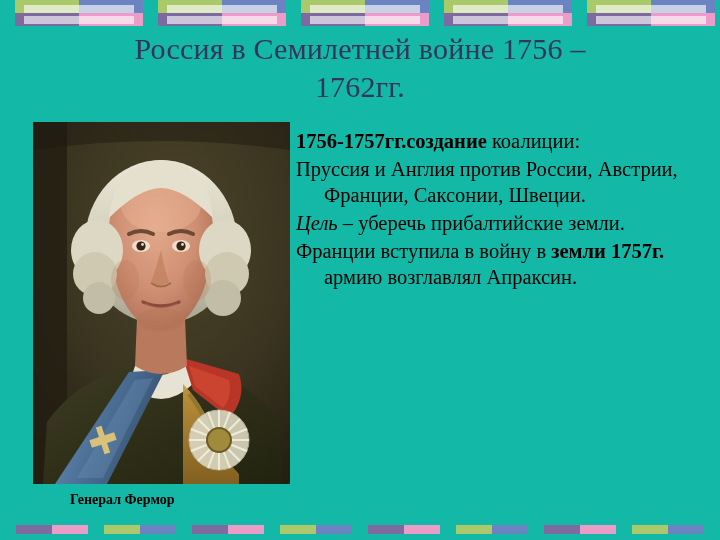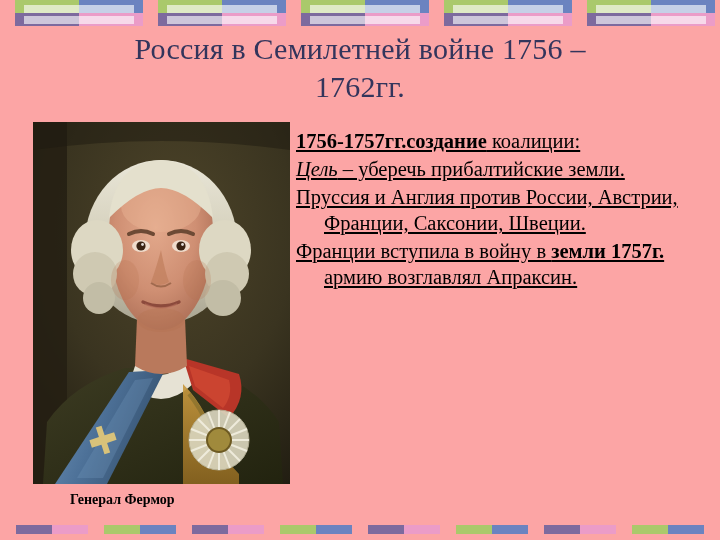--- a/index.html
+++ b/index.html
@@ -10,21 +10,21 @@
   body {
     width: 720px;
     height: 540px;
     overflow: hidden;
     font-family: "Liberation Serif", serif;
   }
   .slide {
     position: relative;
     width: 720px;
     height: 540px;
-    background: #fca5a5;
+    background: #14b8a6;
   }
 
   
   .band-top {
     position: absolute;
     left: 0;
     top: 0;
     width: 720px;
     height: 30px;
     display: flex;
@@ -125,21 +125,20 @@
   
   .body-text {
     position: absolute;
     left: 296px;
     top: 128px;
     width: 410px;
     color: #000000;
     font-family: "Liberation Serif", serif;
     font-size: 20.5px;
     line-height: 26px;
-    text-decoration: underline;
   }
   .body-text p {
     margin: 0 0 2px 0;
     padding-left: 28px;
     text-indent: -28px;
   }
   .body-text b { font-weight: bold; }
   .body-text i { font-style: italic; }
 </style>
 </head>
@@ -307,22 +306,22 @@
 
       <rect x="0" y="0" width="257" height="362" fill="none"></rect>
       <path d="M0 0 L257 0 L257 28 Q128 10 0 28 Z" fill="#1d190f" opacity="0.5"></path>
     </svg>
   </div>
 
   <div class="caption">Генерал Фермор</div>
 
   <div class="body-text">
     <p><b>1756-1757гг.создание</b><span> коалиции:</span></p>
+    <p>Пруссия и Англия против России, Австрии, Франции, Саксонии, Швеции.</p>
     <p><i>Цель</i><span> – уберечь прибалтийские земли.</span></p>
-    <p>Пруссия и Англия против России, Австрии, Франции, Саксонии, Швеции.</p>
     <p><span>Франции вступила в войну в </span><b>земли 1757г.</b><span> армию возглавлял Апраксин.</span></p>
   </div>
 
   <div class="band-bottom">
     <div class="dash a">
         <span class="c1"></span>
         <span class="c2"></span>
       </div>
     <div class="dash b">
         <span class="c1"></span>

